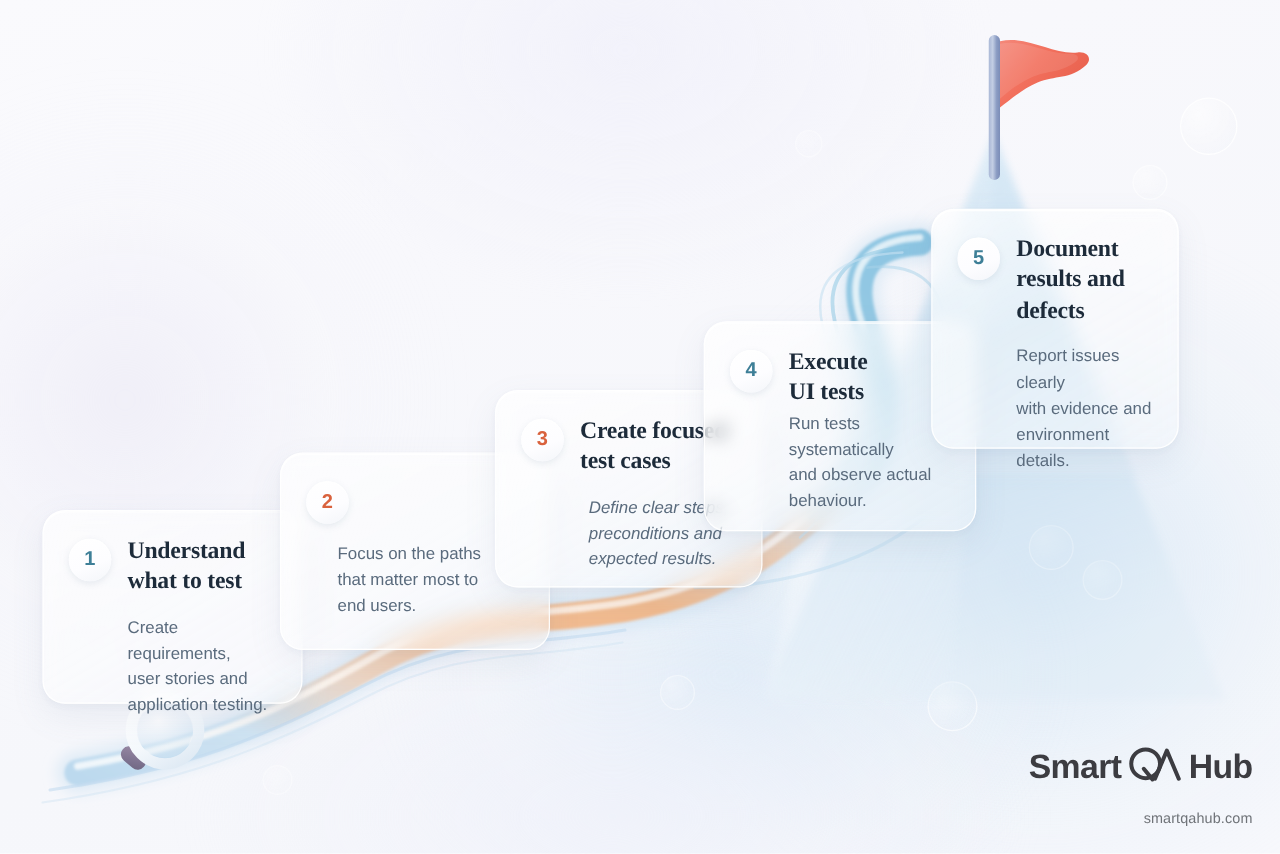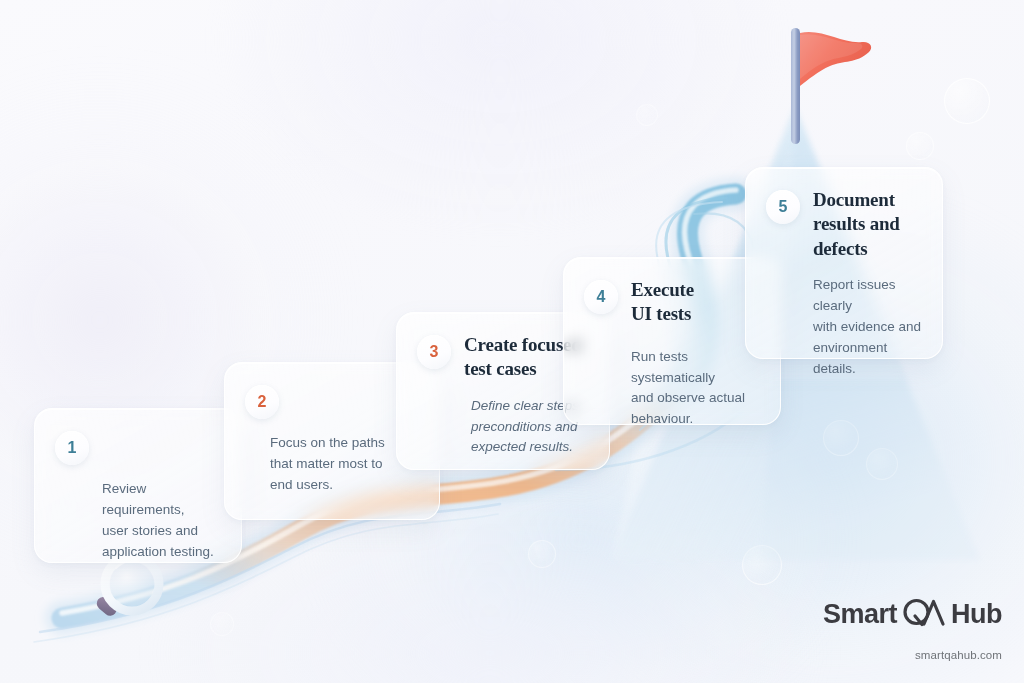--- a/index.html
+++ b/index.html
@@ -148,21 +148,21 @@
   #card-1 { left: 34px;  top: 408px; width: 208px; height: 155px; }
   #card-1 .card-body { margin-top: 14px; margin-left: 47px; }
 
   #card-2 { left: 224px; top: 362px; width: 216px; height: 158px; }
   #card-2 .card-body { margin-top: 14px; margin-left: 25px; }
 
   #card-3 { left: 396px; top: 312px; width: 214px; height: 158px; }
   #card-3 .card-body { margin-top: 14px; margin-left: 54px; font-style: italic; }
 
   #card-4 { left: 563px; top: 257px; width: 218px; height: 168px; }
-  #card-4 .card-body { margin-top: 20px; margin-left: 47px; }
+  #card-4 .card-body { margin-top: 2px; margin-left: 47px; }
 
   #card-5 { left: 745px; top: 167px; width: 198px; height: 192px; }
   #card-5 .card-body { margin-top: 14px; margin-left: 47px; }
 
   
   .logo-block {
     position: absolute;
     right: 22px;
     bottom: 22px;
     text-align: right;
@@ -340,22 +340,24 @@
       <rect x="8" y="52" width="22" height="13" rx="6.5" transform="rotate(40 19 58)" fill="url(#mag-handle)"></rect>
       <circle cx="44" cy="36" r="27" fill="none" stroke="url(#mag-ring)" stroke-width="9"></circle>
       <circle cx="44" cy="36" r="22" fill="url(#mag-lens)"></circle>
       <path d="M28 20 A 24 24 0 0 1 50 13" fill="none" stroke="#ffffff" stroke-opacity="0.9" stroke-width="2.5" stroke-linecap="round"></path>
     </svg>
   </div>
 
   <div class="card" id="card-1">
     <div class="card-head">
       <div class="badge" style="color:#3e7f97;">1</div>
-    </div>
-    <div class="card-body">Review requirements,
+      <div class="card-title">Understand
+what to test</div>
+    </div>
+    <div class="card-body">Create requirements,
 user stories and
 application testing.</div>
   </div>
 
   <div class="card" id="card-2">
     <div class="card-head">
       <div class="badge" style="color:#d9623d;">2</div>
     </div>
     <div class="card-body">Focus on the paths
 that matter most to

